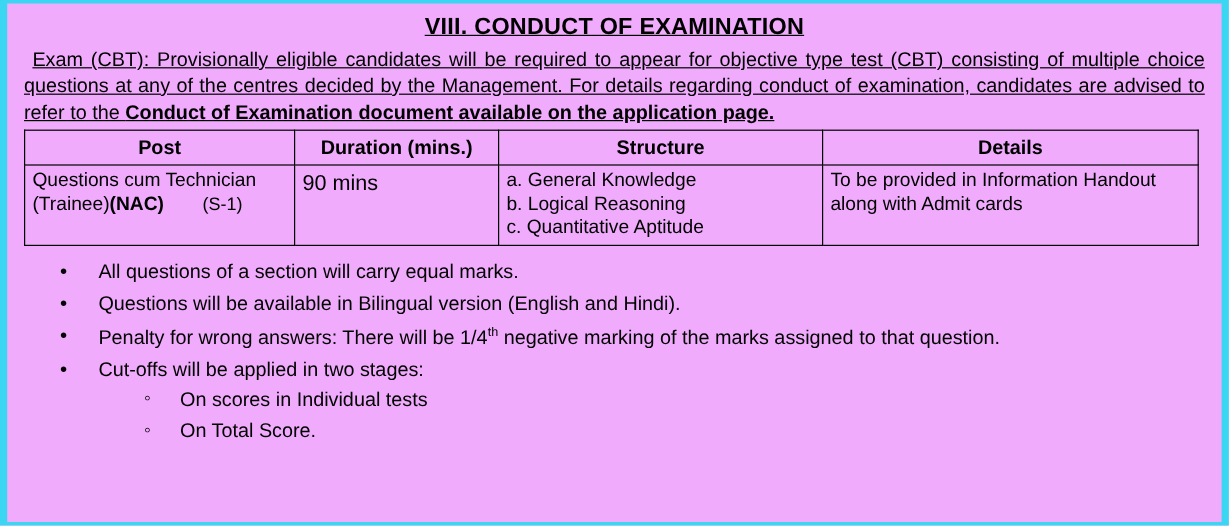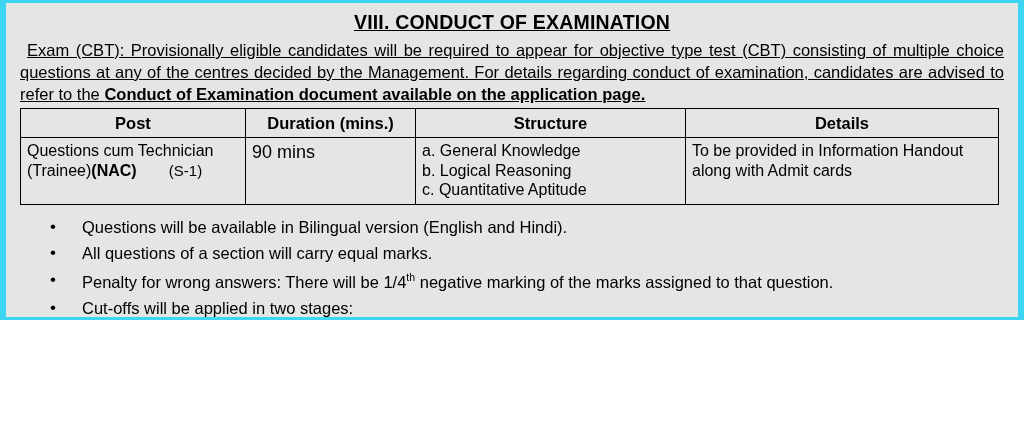--- a/index.html
+++ b/index.html
@@ -10,27 +10,27 @@
   body {
     width: 1024px;
     height: 438px;
     font-family: "Liberation Sans", sans-serif;
     color: #000000;
     overflow: hidden;
   }
   .page {
     position: relative;
     width: 1024px;
-    height: 320px;
+    height: 438px;
     box-sizing: border-box;
     border-left: 6px solid #3bd6f2;
     border-right: 6px solid #3bd6f2;
     border-top: 3px solid #3bd6f2;
     border-bottom: 3px solid #3bd6f2;
-    background: #e5e5e5;
+    background: #f0abfc;
   }
   .inner {
     padding: 4px 14px 0 14px;
   }
   .heading {
     text-align: center;
     font-weight: bold;
     font-size: 19.5px;
     letter-spacing: 0.2px;
     margin: 4px 0 6px 0;
@@ -178,27 +178,35 @@
           <td class="det-cell">
             <div>To be provided in Information Handout</div>
             <div>along with Admit cards</div>
           </td>
         </tr>
       </tbody>
     </table>
 
     <ul class="bullets">
       <li>
+        <span>All questions of a section will carry equal marks.</span>
+      </li>
+      <li>
         <span>Questions will be available in Bilingual version (English and Hindi).</span>
       </li>
       <li>
-        <span>All questions of a section will carry equal marks.</span>
-      </li>
-      <li>
         <span>Penalty for wrong answers: There will be 1/4</span><sup>th</sup><span> negative marking of the marks assigned to that question.</span>
       </li>
       <li>
         <span>Cut-offs will be applied in two stages:</span>
+        <ul class="sub">
+          <li>
+            <span>On scores in Individual tests</span>
+          </li>
+          <li>
+            <span>On Total Score.</span>
+          </li>
+        </ul>
       </li>
     </ul>
 
   </div>
 </div>
 
 </body></html>

